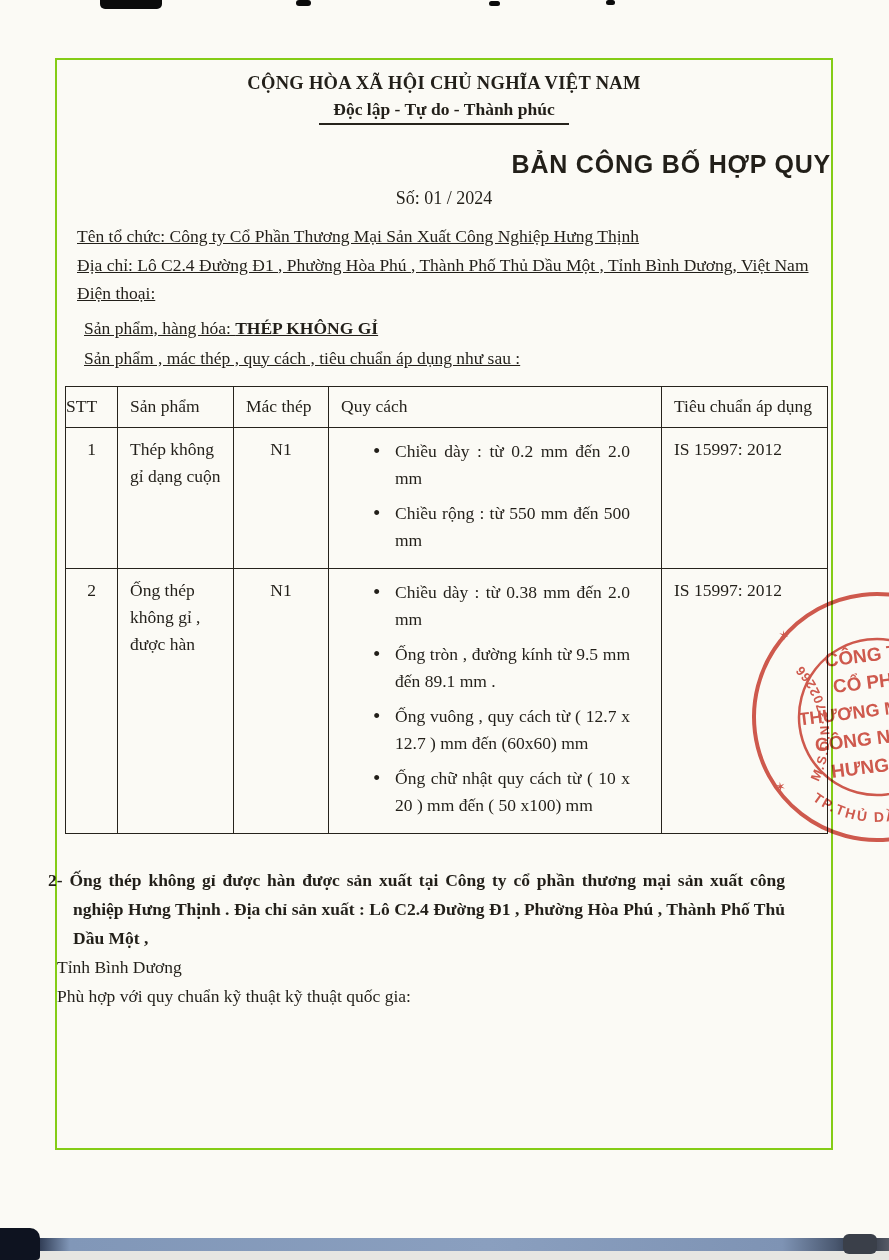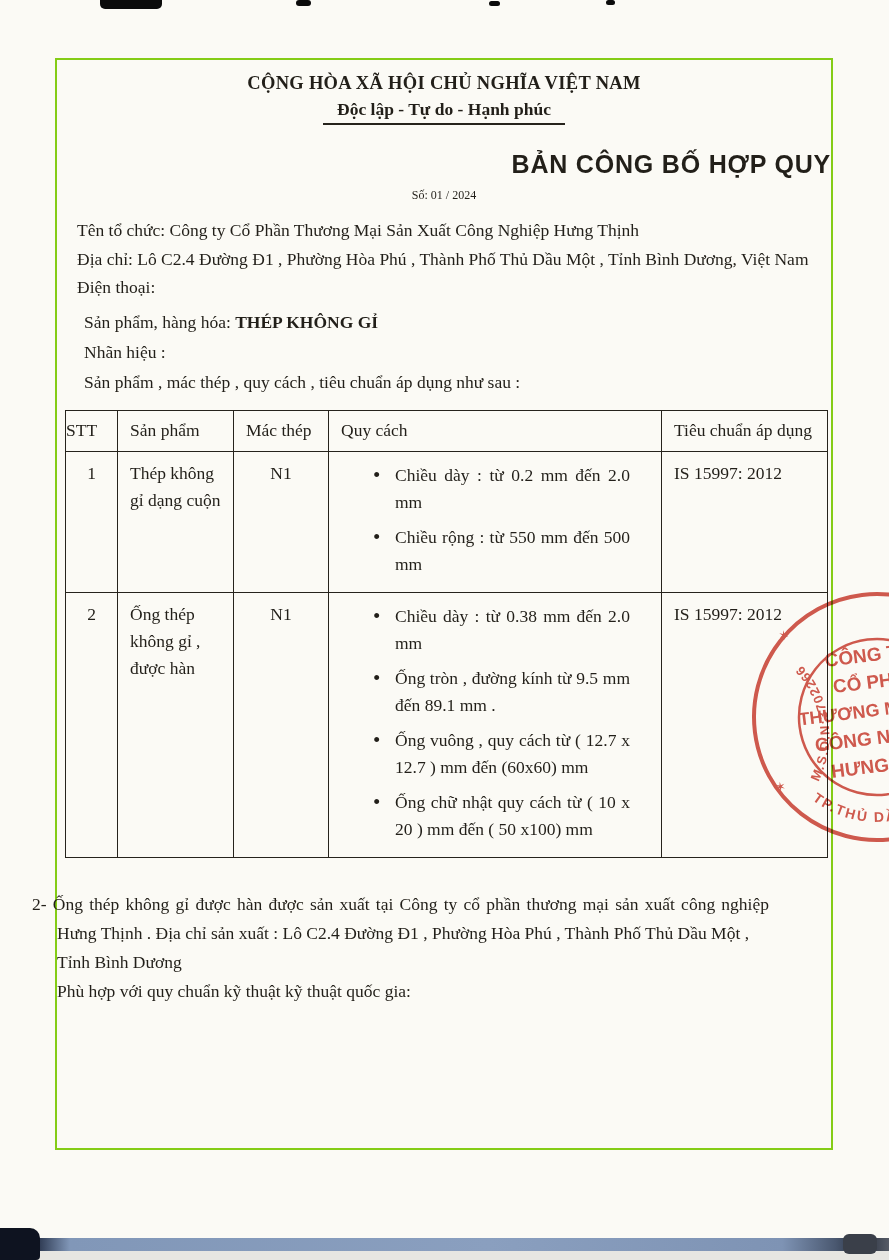--- a/index.html
+++ b/index.html
@@ -29,23 +29,23 @@
   }
   .nat-header{text-align:center;margin-top:13px;}
   .nh1{font-size:18.5px;font-weight:bold;letter-spacing:.3px;}
   .nh2{display:inline-block;font-size:17.5px;font-weight:bold;
        border-bottom:2px solid #26231c;padding:1px 14px 3px 14px;margin-top:4px;}
   .title{
     text-align:right;margin-top:25px;
     font-family:"Liberation Sans","DejaVu Sans",sans-serif;
     font-size:25px;font-weight:bold;letter-spacing:.8px;
   }
-  .doc-no{text-align:center;font-size:12px;margin-top:9px;}
+  .doc-no{text-align:center;font-size:18px;margin-top:9px;}
 
-  .info-block{margin:13px 0 0 20px;font-size:17.5px;line-height:28.5px;width:742px;}
+  .info-block{margin:13px 0 0 20px;font-size:17.5px;line-height:28.5px;width:742px;text-decoration:underline;}
   .info-block p{margin:0;}
   .indent2{margin-left:27px;margin-top:5px;line-height:30px;width:735px;}
   .bold{font-weight:bold;text-align:right;}
 
   table{border-collapse:collapse;margin:13px 0 0 8px;table-layout:fixed;}
   th,td{border:1.5px solid #26231c;font-size:17.5px;font-weight:normal;}
   th{height:40px;text-align:left;padding:0 0 0 12px;vertical-align:middle;}
   th.c-stt{text-align:left;padding:0;}
   td{vertical-align:top;padding:8px 6px 6px 12px;line-height:27px;}
   td.c-stt{text-align:center;padding-left:0;padding-right:0;}
@@ -53,21 +53,21 @@
   td.c-qc{padding-left:12px;padding-right:31px;}
   td.c-qc ul{margin:2px 0 0 30px;padding:0;list-style:none;}
   td.c-qc li{position:relative;padding-left:24px;margin-bottom:7px;line-height:27.5px;text-align:justify;}
   td.c-qc li::before{content:"•";position:absolute;left:2px;top:0;font-size:21px;line-height:27px;}
   tr.r1 td{height:92px;}
   tr.r2 td{height:236px;}
 
   .notes{margin-top:32px;font-size:17.5px;line-height:29px;}
   .notes p{margin:0;}
   .note1{margin-left:40px;width:742px;text-align:justify;}
-  .note2{margin-left:65px;width:712px;padding-left:0;text-indent:-25px;text-align:justify;margin-top:1px;}
+  .note2{margin-left:65px;width:712px;padding-left:16px;text-indent:-25px;text-align:justify;margin-top:1px;font-weight:bold;}
   .province{margin-left:38px;margin-top:1px;}
   .conform{margin-left:38px;margin-top:2px;}
   .standard{margin-left:6px;width:766px;text-indent:33px;text-align:justify;margin-top:2px;}
 
   
   .stamp{
     position:absolute;left:737px;top:577px;width:280px;height:280px;
     mix-blend-mode:multiply;opacity:.88;transform:rotate(-7deg);
   }
   .stamp text{fill:#cc4437;font-family:"Liberation Sans","DejaVu Sans",sans-serif;font-weight:bold;}
@@ -79,35 +79,34 @@
 
   <div class="mark m1"></div>
   <div class="mark m2"></div>
   <div class="mark m3"></div>
   <div class="mark m4"></div>
 
   <div class="doc">
 
     <div class="nat-header">
       <div class="nh1">CỘNG HÒA XÃ HỘI CHỦ NGHĨA VIỆT NAM</div>
-      <div><span class="nh2">Độc lập - Tự do - Hạnh phúc</span></div>
+      <div><span class="nh2">Độc lập - Tự do - Thành phúc</span></div>
     </div>
 
     <div class="title">BẢN CÔNG BỐ HỢP QUY</div>
     <div class="doc-no">Số: 01 / 2024</div>
 
     <div class="info-block">
       <p>Tên tổ chức: Công ty Cổ Phần Thương Mại Sản Xuất Công Nghiệp Hưng Thịnh</p>
       <p>Địa chỉ: Lô C2.4 Đường Đ1 , Phường Hòa Phú , Thành Phố Thủ Dầu Một , Tỉnh Bình Dương, Việt Nam</p>
       <p>Điện thoại:</p>
     </div>
 
     <div class="info-block indent2">
       <p><span>Sản phẩm, hàng hóa: </span><span class="bold">THÉP KHÔNG GỈ</span></p>
-      <p>Nhãn hiệu :</p>
       <p>Sản phẩm , mác thép , quy cách , tiêu chuẩn áp dụng như sau :</p>
     </div>
 
     <table>
       <colgroup>
         <col style="width:52px">
           <col style="width:116px">
           <col style="width:95px">
           <col style="width:333px">
           <col style="width:166px">

